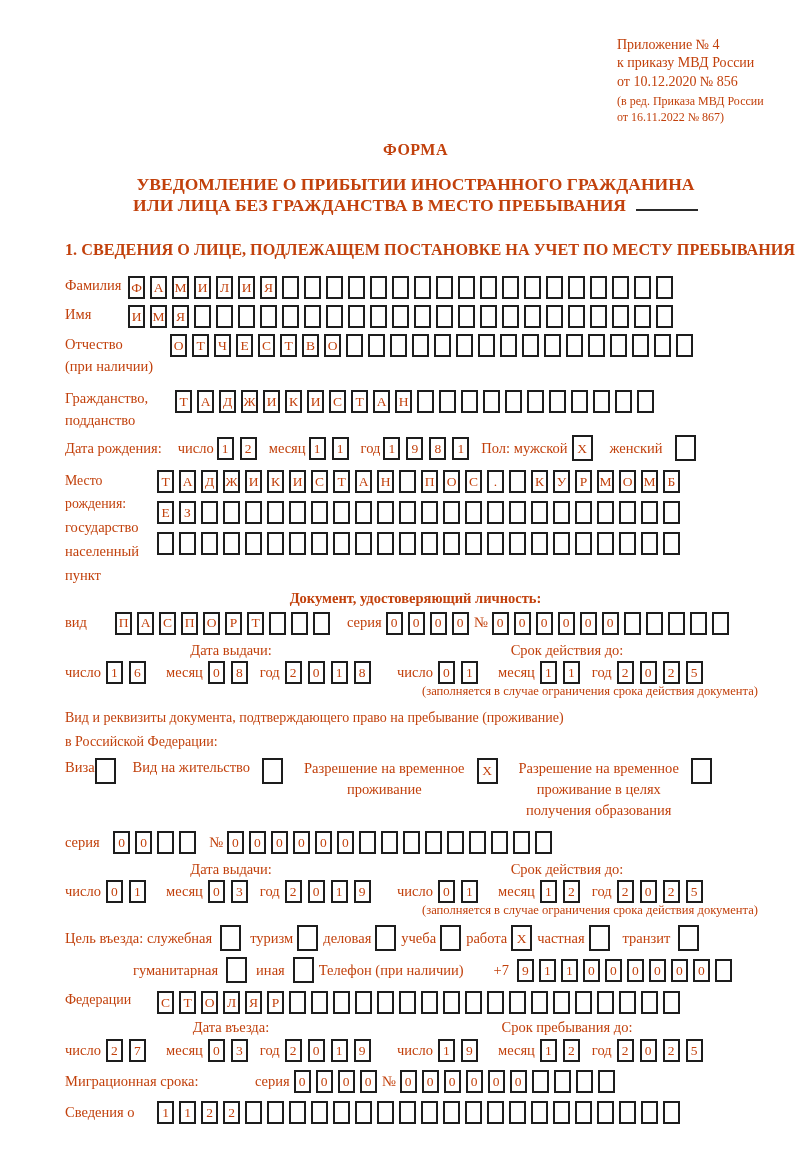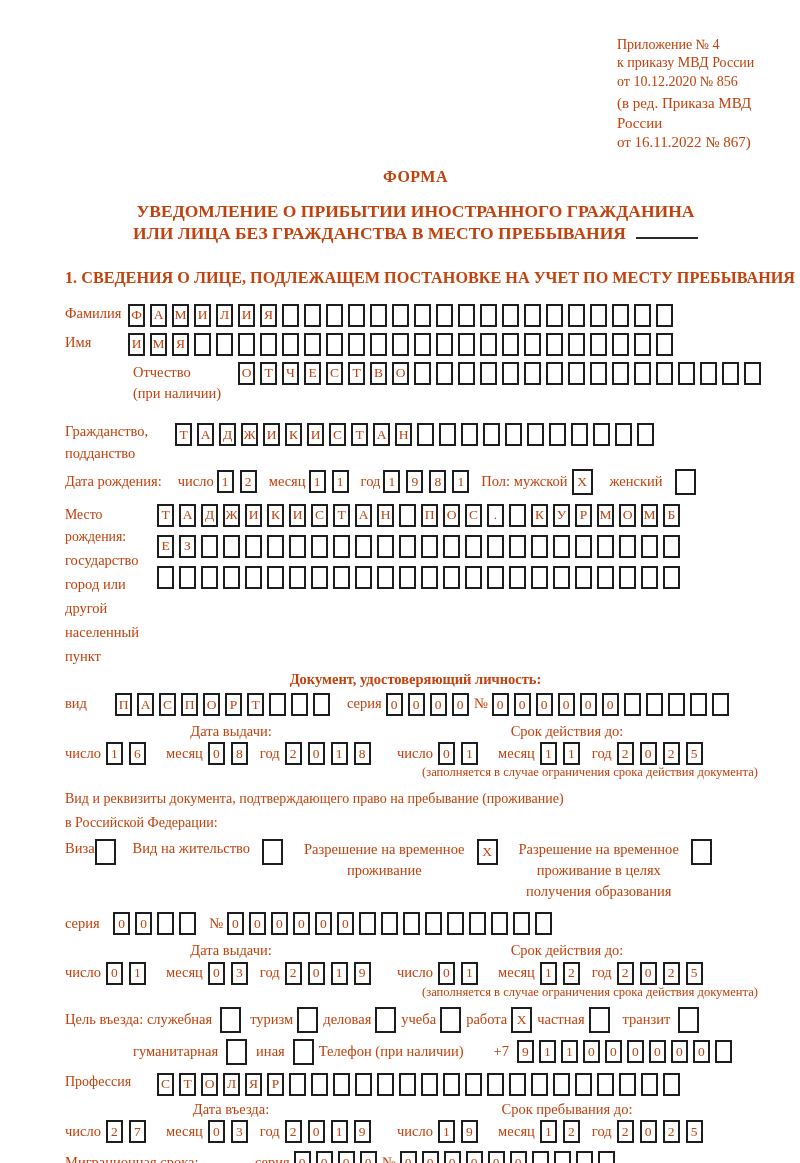--- a/index.html
+++ b/index.html
@@ -20,21 +20,21 @@
     font-size: 13.5px; line-height: 1; font-family: "Liberation Serif", serif;
   }
   .date { margin-left: 3px; margin-right: 6px; }
   .date .cell { margin-right: 6px; }
   .chkc .cell { width: 21px; height: 26px; }
   .w63 { width: 63px; flex: 0 0 63px; }
   .w92 { width: 92px; flex: 0 0 92px; }
   .stackcol { display: flex; flex-direction: column; }
   
   .appendix { margin-left: 552px; font-size: 14px; line-height: 1.32; }
-  .edition  { margin-left: 552px; font-size: 15px; line-height: 1.3; margin-top: 3px; }
+  .edition  { margin-left: 552px; font-size: 12px; line-height: 1.3; margin-top: 3px; }
   .form-caption { text-align: center; font-weight: bold; font-size: 16px; margin-top: 15px; letter-spacing: .5px; }
   
   .title { text-align: center; font-weight: bold; font-size: 17.5px; line-height: 1.25; margin-top: 15px; }
   .title-underline { display: inline-block; width: 62px; border-bottom: 2px solid #2a2a2a; margin-left: 10px; height: 14px; }
   .sec-heading { font-weight: bold; font-size: 16.2px; margin-top: 24px; margin-bottom: 16px; white-space: nowrap; }
   
   .lbl2 { display: flex; flex-direction: column; }
   .lbl2 span { font-size: 14.5px; line-height: 1.5; }
   
   .dh { margin-bottom: 1px; }
@@ -131,21 +131,21 @@
         <span class="cell"></span>
         <span class="cell"></span>
         <span class="cell"></span>
         <span class="cell"></span>
         <span class="cell"></span>
         <span class="cell"></span>
         <span class="cell"></span>
       </span>
   </div>
 
-  <div class="row" style="margin-bottom:16px;justify-content:flex-end;">
+  <div class="row" style="margin-bottom:10px;">
     <span class="lbl2" style="width:105px; flex:0 0 105px;">
       <span>Отчество</span>
       <span>(при наличии)</span>
     </span>
     <span class="cells">
         <span class="cell">О</span>
         <span class="cell">Т</span>
         <span class="cell">Ч</span>
         <span class="cell">Е</span>
         <span class="cell">С</span>
@@ -228,21 +228,20 @@
     <span class="lbl gap12">женский</span>
     <span class="cells chkc gap12">
         <span class="cell"></span>
       </span>
   </div>
 
   <div class="row" style="margin-bottom:2px;">
     <span class="lbl2 w92" style="font-size:13.5px;">
       <span style="font-size:13.8px; line-height:1.65;">Место рождения:</span>
       <span style="line-height:1.65;">государство</span>
-      <span style="line-height:1.65;">город или другой</span>
       <span style="line-height:1.65;">населенный пункт</span>
     </span>
     <span class="stackcol" style="gap:8px;">
       <span class="cells">
           <span class="cell">Т</span>
           <span class="cell">А</span>
           <span class="cell">Д</span>
           <span class="cell">Ж</span>
           <span class="cell">И</span>
           <span class="cell">К</span>
@@ -558,21 +557,21 @@
         <span class="cell">0</span>
         <span class="cell">0</span>
         <span class="cell">0</span>
         <span class="cell">0</span>
         <span class="cell">0</span>
         <span class="cell"></span>
       </span>
   </div>
 
   <div class="row" style="margin-bottom:4px;">
-    <span class="lbl w92" style="font-size:14px;">Профессия</span>
+    <span class="lbl w92" style="font-size:14px;">Федерации</span>
     <span class="cells">
         <span class="cell">С</span>
         <span class="cell">Т</span>
         <span class="cell">О</span>
         <span class="cell">Л</span>
         <span class="cell">Я</span>
         <span class="cell">Р</span>
         <span class="cell"></span>
         <span class="cell"></span>
         <span class="cell"></span>

